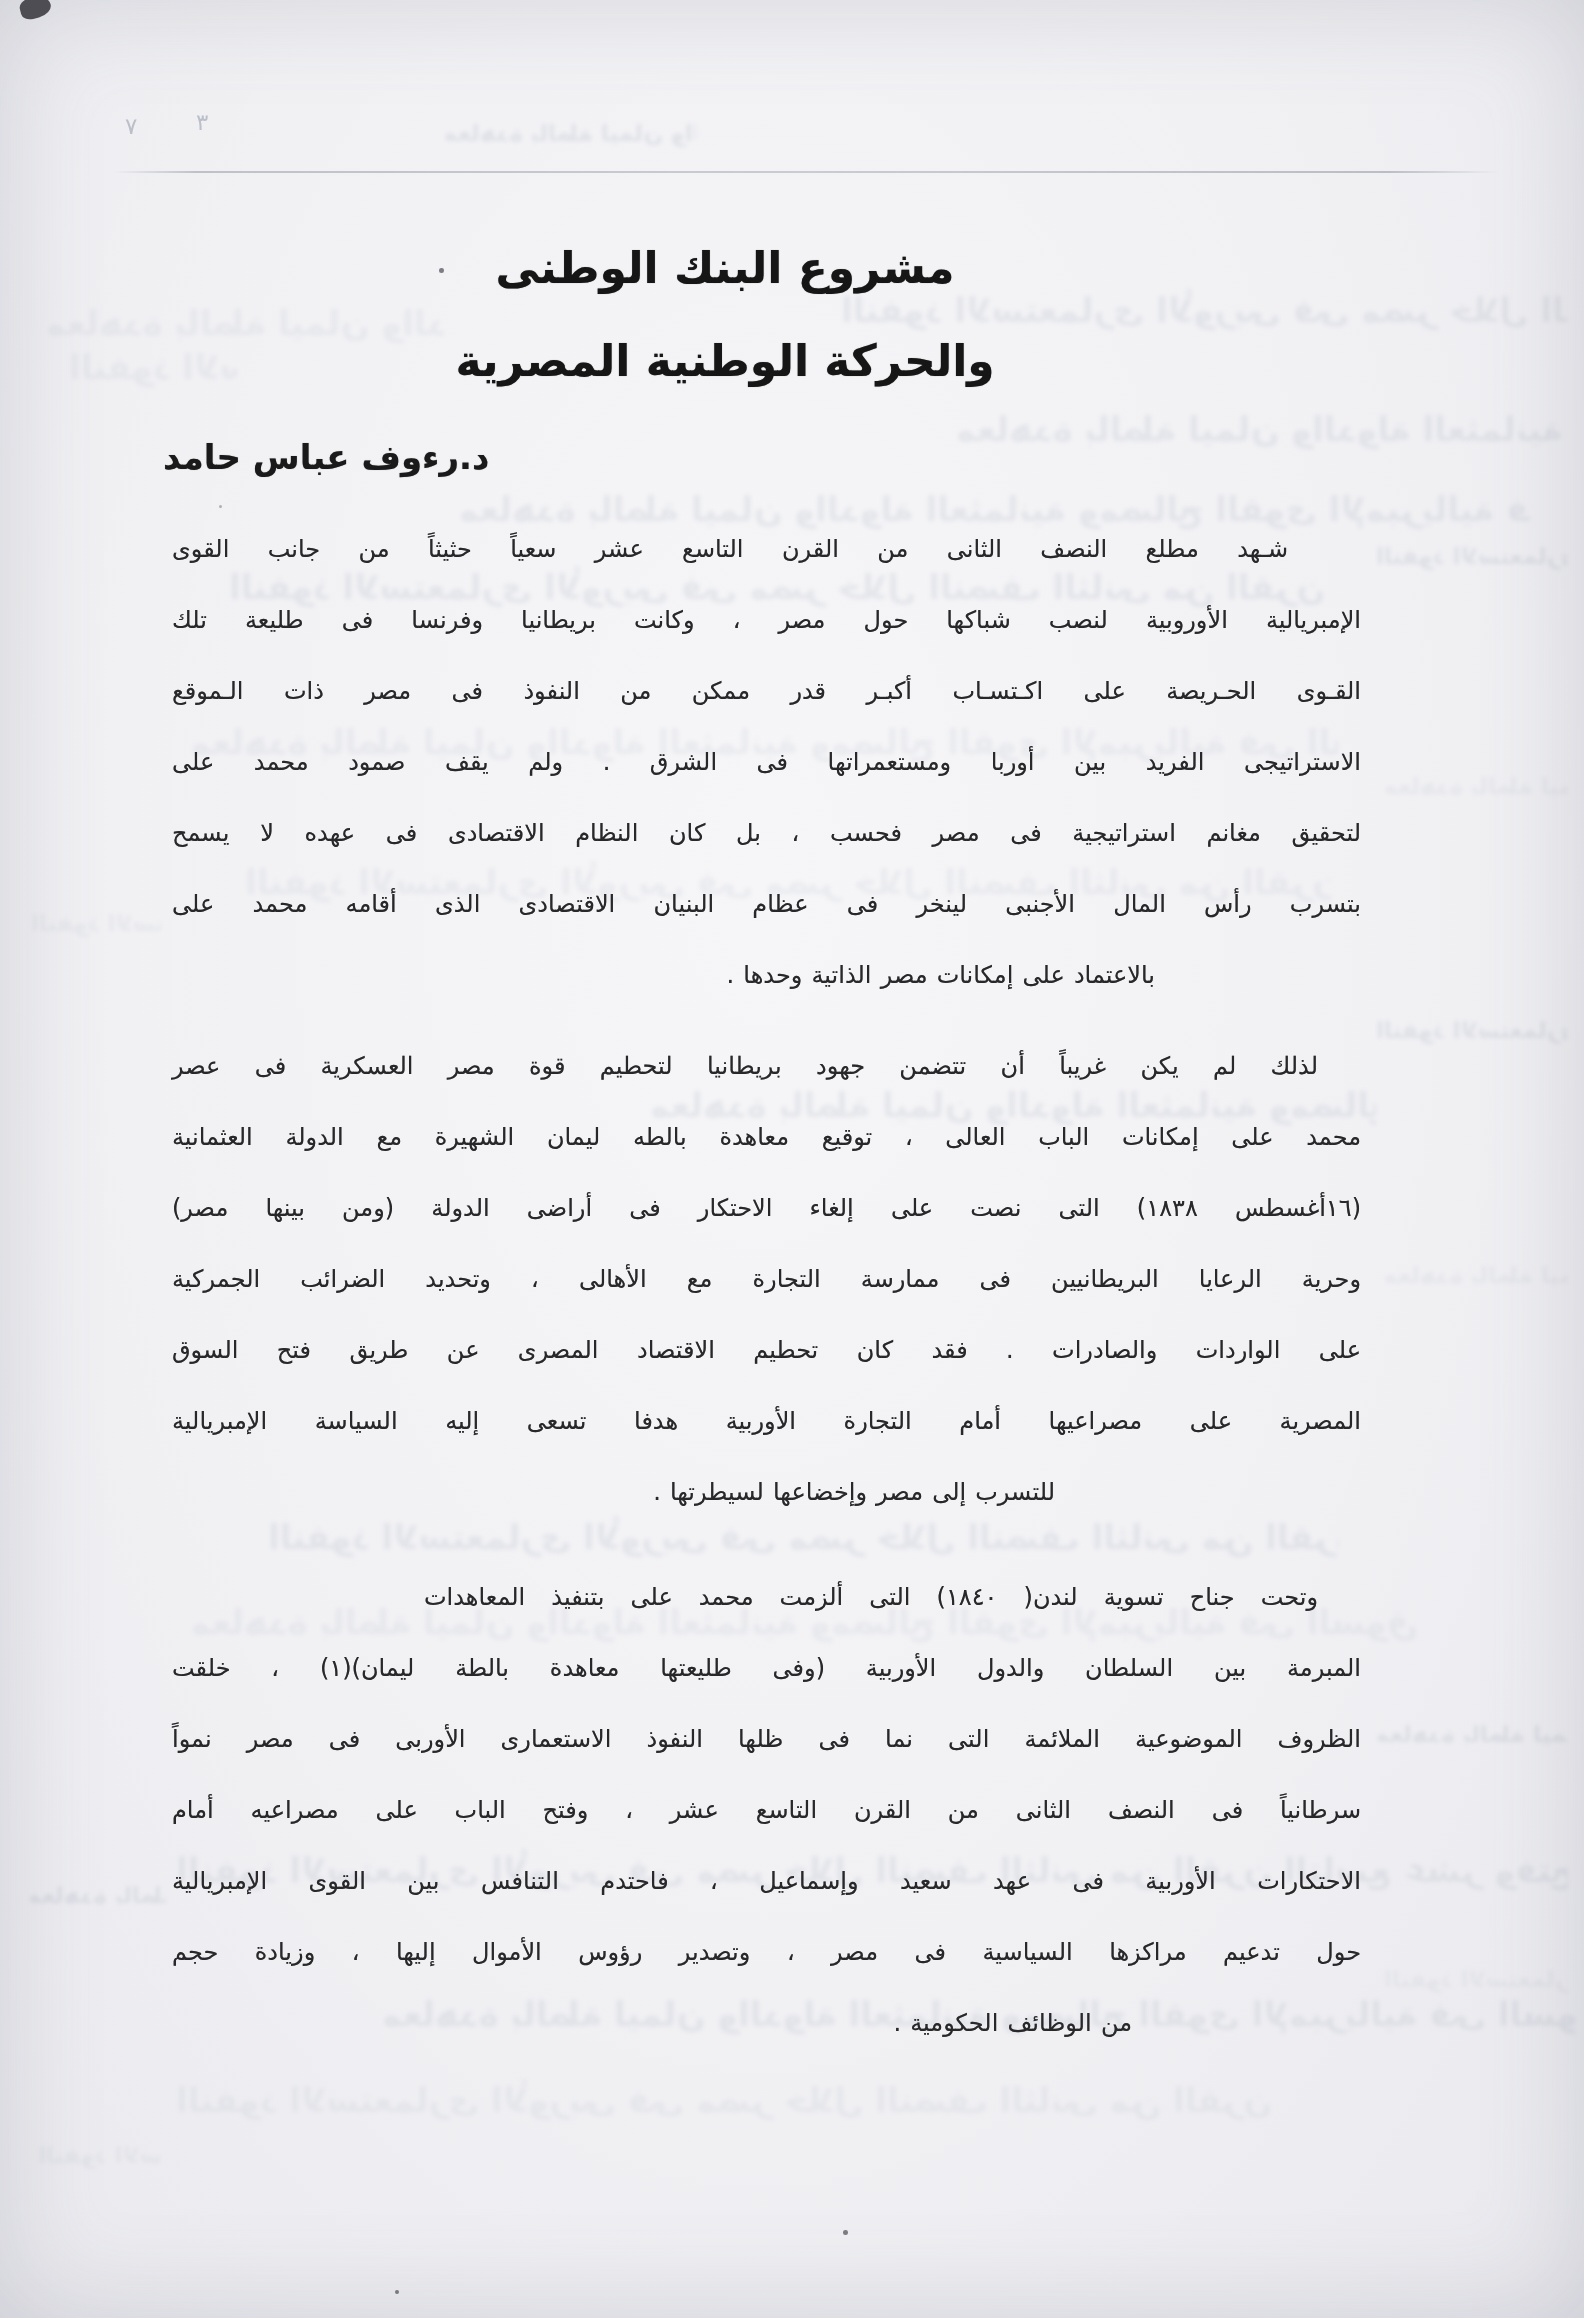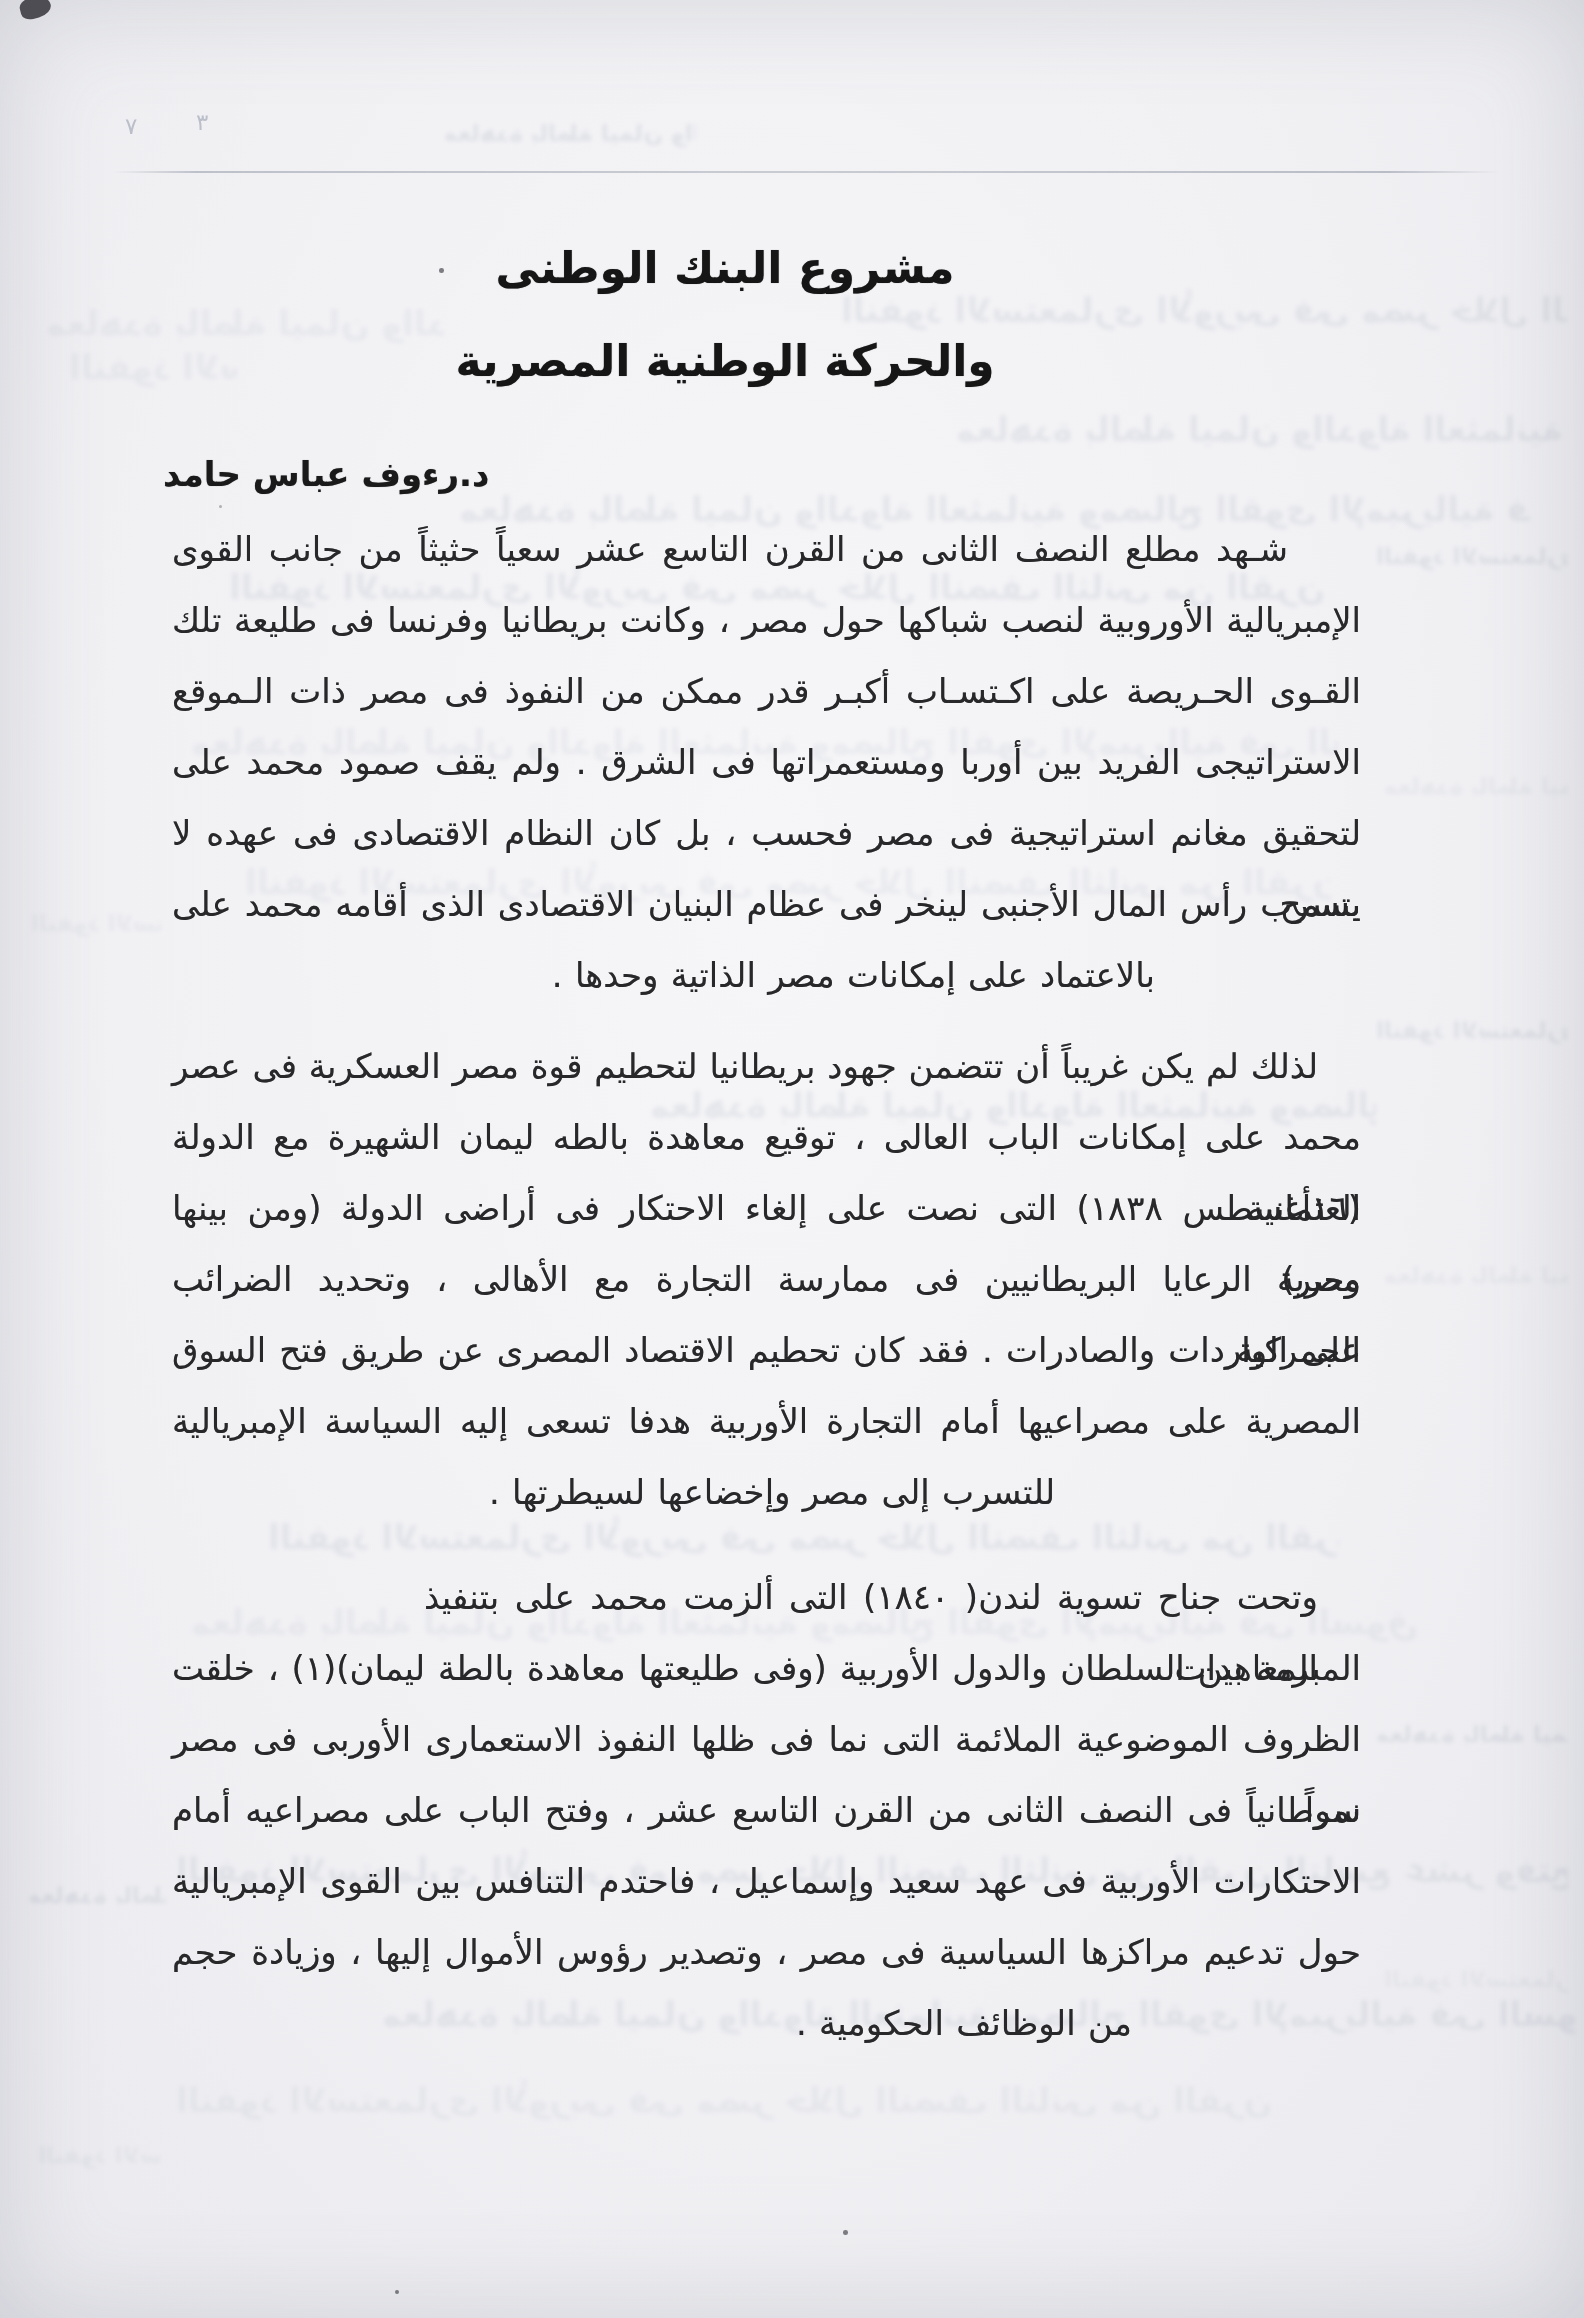--- a/index.html
+++ b/index.html
@@ -34,27 +34,27 @@
   .ghost.dim{opacity:.09;}
   
   .title{
     position:absolute;left:-67px;width:1584px;text-align:center;direction:rtl;
     font-weight:bold;color:#161616;font-size:44px;line-height:55px;
     text-shadow:0 0 0.8px rgba(0,0,0,.55);
   }
   .title.t1{top:240px;}
   .title.t2{top:333px;}
   .author{
-    position:absolute;left:163px;top:454px;direction:rtl;font-weight:bold;
+    position:absolute;left:163px;top:437px;direction:rtl;font-weight:bold;
     font-size:34px;color:#1a1a1a;text-shadow:0 0 0.8px rgba(0,0,0,.5);
   }
   
   .col{position:absolute;left:172px;top:514px;width:1189px;direction:rtl;}
   .ln{
-    height:71px;line-height:71px;font-size:34px;color:#28282a;
+    height:71px;line-height:71px;font-size:24px;color:#28282a;
     text-align:justify;text-align-last:justify;text-shadow:0 0 0.6px rgba(20,20,20,.45);
     word-spacing:1.5px;
   }
   .first{padding-right:73px;}
   .first2{padding-right:43px;font-family:Liberation Serif, serif;}
   .p2{margin-top:20px;}
   .p3{margin-top:34px;}
   .l16{padding-right:43px;margin-left:252px;}
   .end8{text-align-last:right;padding-right:206px;}
   .end15{text-align-last:right;padding-right:306px;}

